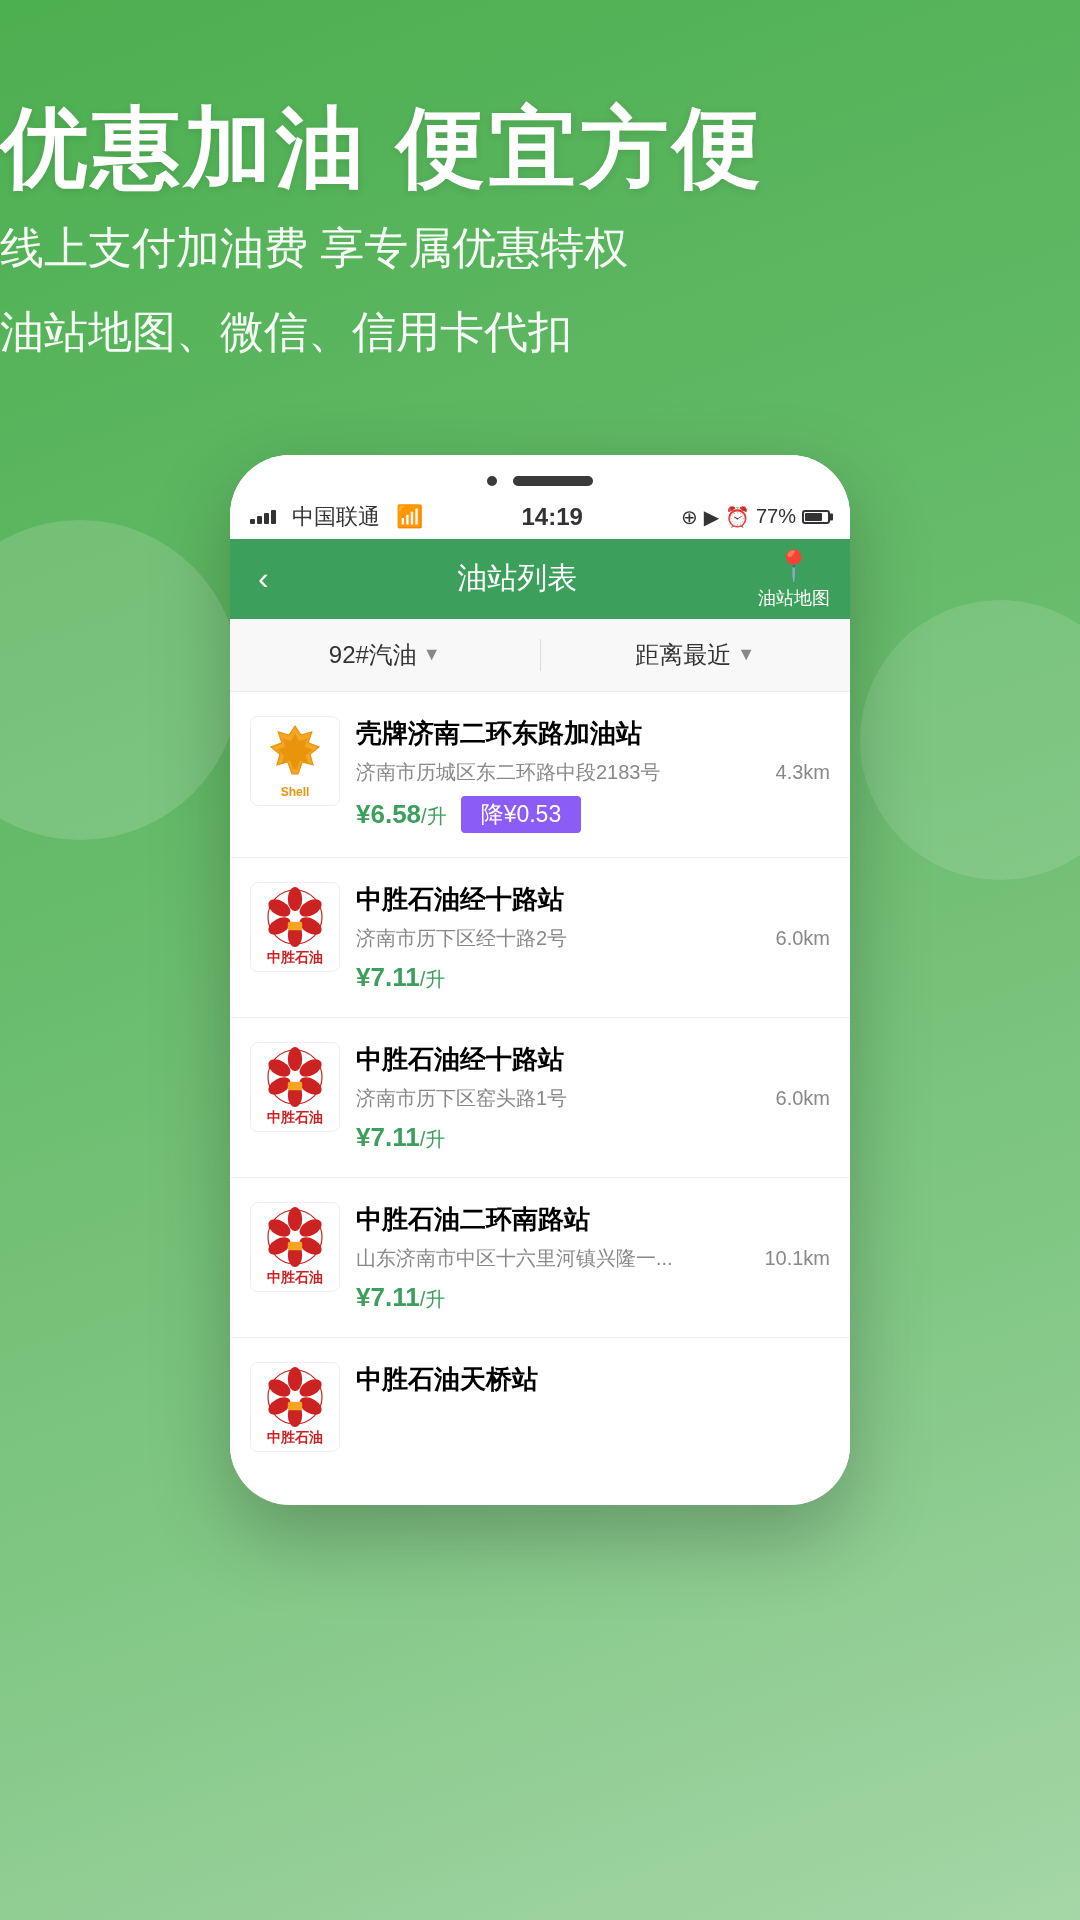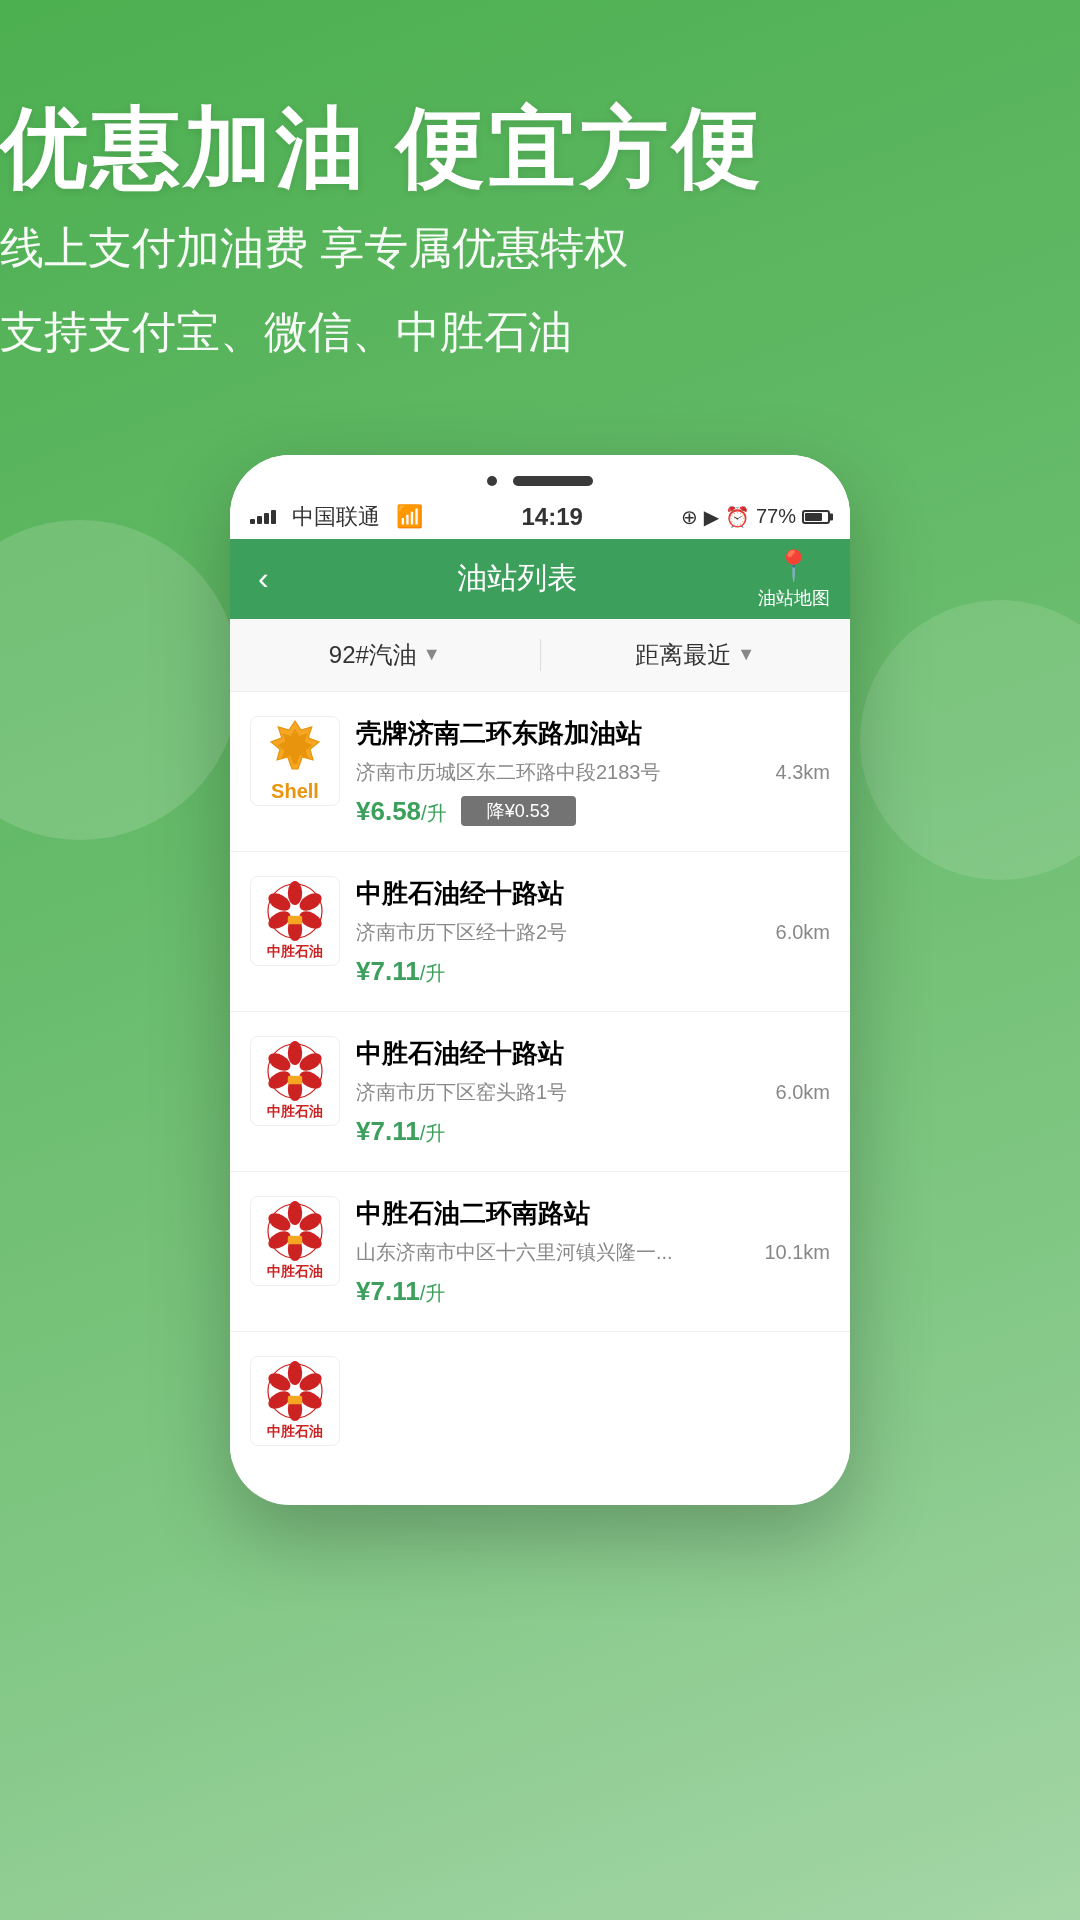--- a/index.html
+++ b/index.html
@@ -270,24 +270,24 @@
       font-size: 26px;
       color: #3ca05c;
       font-weight: 700;
     }
     .price-unit {
       font-size: 20px;
       color: #3ca05c;
       font-weight: 400;
     }
     .discount-badge {
-      background: #737373;
+      background: #8b5cf6;
       color: #fff;
-      font-size: 18px;
-      padding: 3px 26px;
+      font-size: 23px;
+      padding: 3px 20px;
       border-radius: 4px;
       font-weight: 500;
     }
 
     
     .station-item-partial {
       display: flex;
       align-items: flex-start;
       padding: 24px 20px 16px 20px;
       gap: 16px;
@@ -296,21 +296,21 @@
   </style>
 </head>
 <body>
 
 <div class="bg-circle-left"></div>
 <div class="bg-circle-right"></div>
 
 <div class="hero-section">
   <div class="hero-title">优惠加油 便宜方便</div>
   <div class="hero-subtitle1">线上支付加油费 享专属优惠特权</div>
-  <div class="hero-subtitle2">支持支付宝、微信、中胜石油</div>
+  <div class="hero-subtitle2">油站地图、微信、信用卡代扣</div>
 </div>
 
 <div class="phone-container">
   <div class="phone">
 
     <div class="phone-top">
       <div class="phone-dot"></div>
       <div class="phone-speaker"></div>
     </div>
 
@@ -357,21 +357,21 @@
       </div>
     </div>
 
     <div class="station-list" id="station-list-container">
     <div class="station-item">
           <div class="station-logo">
             <svg width="60" height="60" viewBox="0 0 100 100">
     <path d="M50,5 L60,20 L78,15 L72,33 L90,40 L75,52 L80,70 L62,65 L55,85 L45,85 L38,65 L20,70 L25,52 L10,40 L28,33 L22,15 L40,20 Z" fill="#f5a623" stroke="#e8940c" stroke-width="2"></path>
     <path d="M50,18 L57,30 L71,26 L66,39 L79,45 L68,54 L72,67 L58,62 L53,77 L47,77 L42,62 L28,67 L32,54 L21,45 L34,39 L29,26 L43,30 Z" fill="#e8940c"></path>
   </svg>
-            <div style="font-size:20px;font-weight:700;color:#e8940c;margin-top:2px;">Shell</div>
+            <div style="font-size:12px;font-weight:700;color:#e8940c;margin-top:2px;">Shell</div>
           </div>
           <div class="station-info">
             <div class="station-name">壳牌济南二环东路加油站</div>
             <div class="station-addr-row">
               <div class="station-addr">济南市历城区东二环路中段2183号</div>
               <div class="station-dist">4.3km</div>
             </div>
             <div class="price-row">
               <span class="price">¥6.58<span class="price-unit">/升</span></span>
               <span class="discount-badge">降¥0.53</span>
@@ -468,16 +468,19 @@
     <ellipse cx="50" cy="20" rx="12" ry="20" fill="#cc2222" transform="rotate(60,50,50)"></ellipse>
     <ellipse cx="50" cy="20" rx="12" ry="20" fill="#cc2222" transform="rotate(120,50,50)"></ellipse>
     <ellipse cx="50" cy="20" rx="12" ry="20" fill="#cc2222" transform="rotate(180,50,50)"></ellipse>
     <ellipse cx="50" cy="20" rx="12" ry="20" fill="#cc2222" transform="rotate(240,50,50)"></ellipse>
     <ellipse cx="50" cy="20" rx="12" ry="20" fill="#cc2222" transform="rotate(300,50,50)"></ellipse>
     <rect x="38" y="58" width="24" height="14" rx="3" fill="#f5a623"></rect>
     <circle cx="50" cy="50" r="8" fill="#fff"></circle>
   </svg>
             <div style="font-size:14px;font-weight:700;color:#cc2222;margin-top:2px;">中胜石油</div>
           </div>
+          <div class="station-info">
+            <div class="station-name">中胜石油天桥站</div>
+          </div>
         </div>
       </div>
   </div>
 </div>
 
 </body></html>

